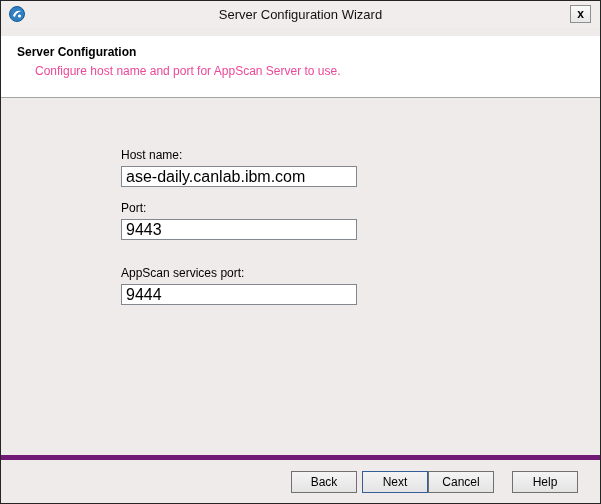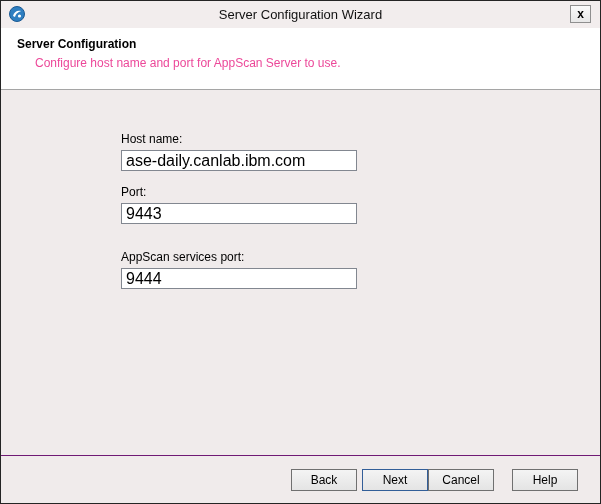--- a/index.html
+++ b/index.html
@@ -11,20 +11,21 @@
     background: #f0f0f0;
   }
   .window {
     width: 601px;
     height: 504px;
     background: #f0ebeb;
     border: 1px solid #242424;
     display: flex;
     flex-direction: column;
     position: relative;
+    gap: 8px;
   }
   .titlebar {
     height: 27px;
     background: #f2eded;
     display: flex;
     align-items: center;
     position: relative;
     flex: 0 0 auto;
   }
   .app-icon {
@@ -108,21 +109,21 @@
     margin-right: 6px;
   }
   .checkbox-label { font-size: 12px; }
   .footer {
     flex: 0 0 auto;
     height: 48px;
     display: flex;
     align-items: center;
     justify-content: flex-end;
     padding-right: 22px;
-    border-top: 1px solid #701a75;
+    border-top: 5px solid #701a75;
     background: #f0ebeb;
   }
   .btn {
     width: 66px;
     height: 22px;
     border: 1px solid #707070;
     background: linear-gradient(#f4f4f4, #e4e4e4);
     font-family: "Liberation Sans", sans-serif;
     font-size: 12px;
     cursor: pointer;

